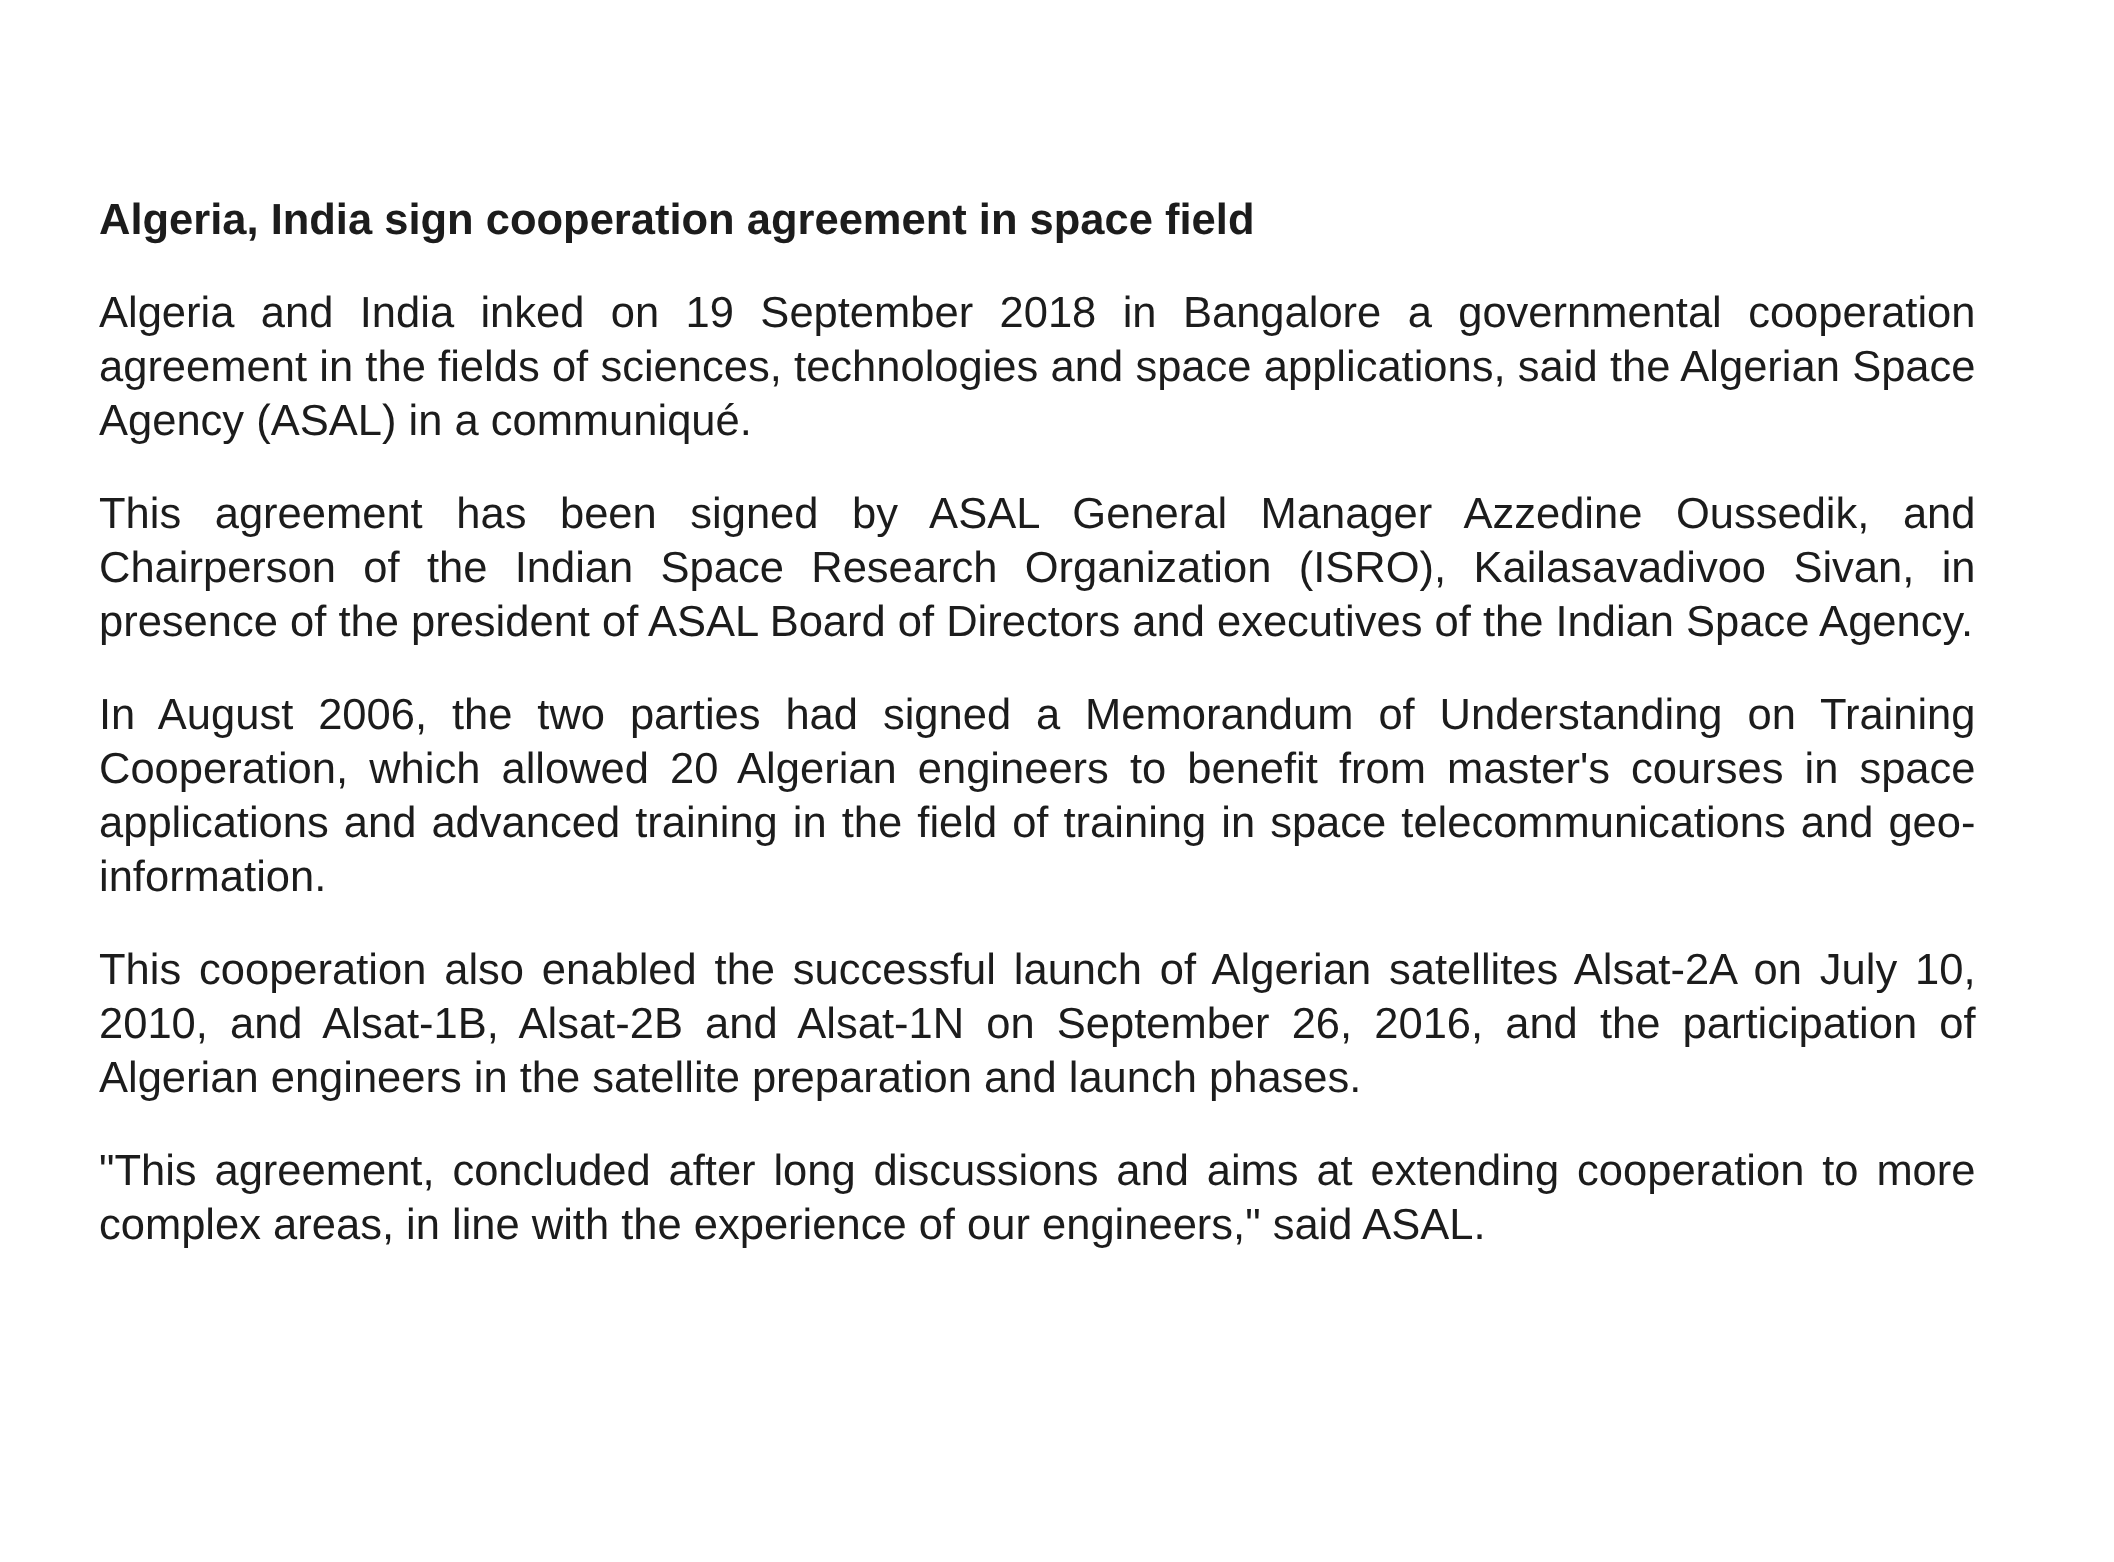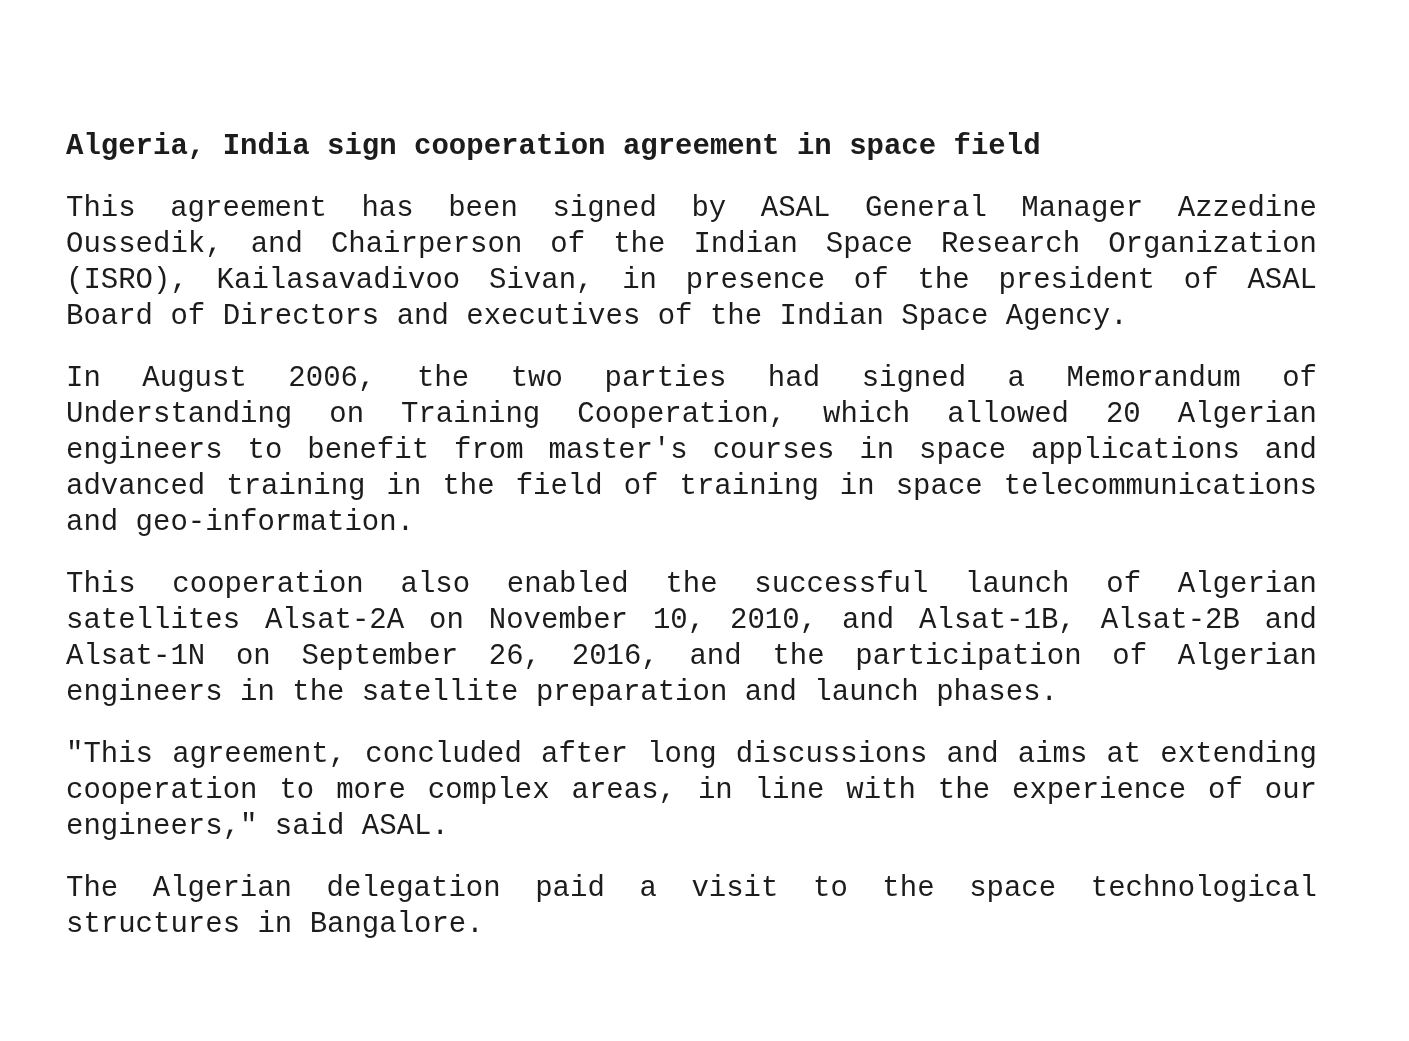--- a/index.html
+++ b/index.html
@@ -8,21 +8,21 @@
     background: #ffffff;
   }
   .page {
     position: relative;
     width: 1409px;
     height: 1041px;
     background: #ffffff;
     overflow: hidden;
     box-sizing: border-box;
     padding: 129px 92px 16px 66px;
-    font-family: Liberation Mono, monospace;
+    font-family: Liberation Sans, sans-serif;
     color: #1c1c1c;
   }
   .article-title {
     font-size: 29px;
     line-height: 36px;
     font-weight: bold;
     margin: 0 0 26px 0;
     text-align: left;
     letter-spacing: 0;
   }
@@ -36,19 +36,19 @@
     letter-spacing: 0;
   }
 </style>
 </head>
 <body>
 
 <div class="page">
   <h1 class="article-title">Algeria, India sign cooperation agreement in space field</h1>
 
   <div>
+    <p class="article-paragraph">Algeria and India inked on 19 September 2018 in Bangalore a governmental cooperation agreement in the fields of sciences, technologies and space applications, said the Algerian Space Agency (ASAL) in a communiqué.</p>
     <p class="article-paragraph">This agreement has been signed by ASAL General Manager Azzedine Oussedik, and Chairperson of the Indian Space Research Organization (ISRO), Kailasavadivoo Sivan, in presence of the president of ASAL Board of Directors and executives of the Indian Space Agency.</p>
     <p class="article-paragraph">In August 2006, the two parties had signed a Memorandum of Understanding on Training Cooperation, which allowed 20 Algerian engineers to benefit from master's courses in space applications and advanced training in the field of training in space telecommunications and geo-information.</p>
-    <p class="article-paragraph">This cooperation also enabled the successful launch of Algerian satellites Alsat-2A on November 10, 2010, and Alsat-1B, Alsat-2B and Alsat-1N on September 26, 2016, and the participation of Algerian engineers in the satellite preparation and launch phases.</p>
+    <p class="article-paragraph">This cooperation also enabled the successful launch of Algerian satellites Alsat-2A on July 10, 2010, and Alsat-1B, Alsat-2B and Alsat-1N on September 26, 2016, and the participation of Algerian engineers in the satellite preparation and launch phases.</p>
     <p class="article-paragraph">"This agreement, concluded after long discussions and aims at extending cooperation to more complex areas, in line with the experience of our engineers," said ASAL.</p>
-    <p class="article-paragraph">The Algerian delegation paid a visit to the space technological structures in Bangalore.</p>
   </div>
 </div>
 
 </body></html>

